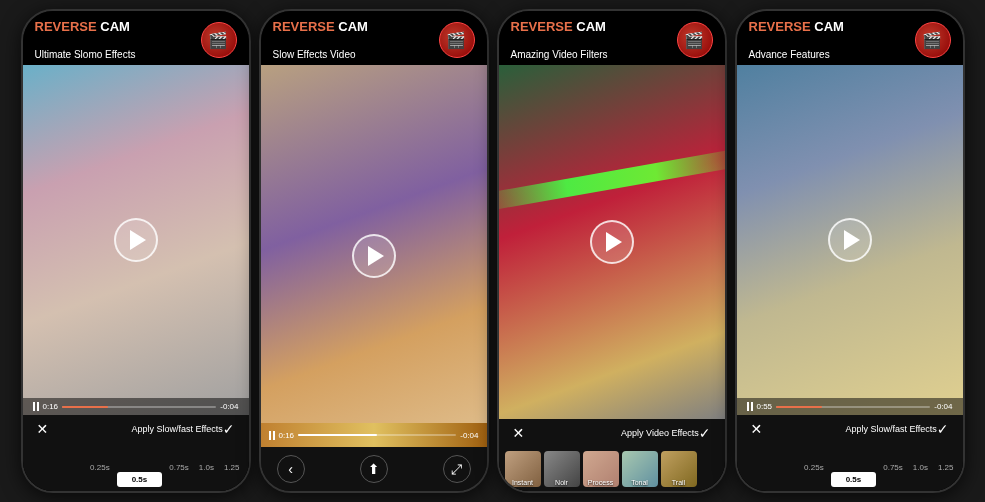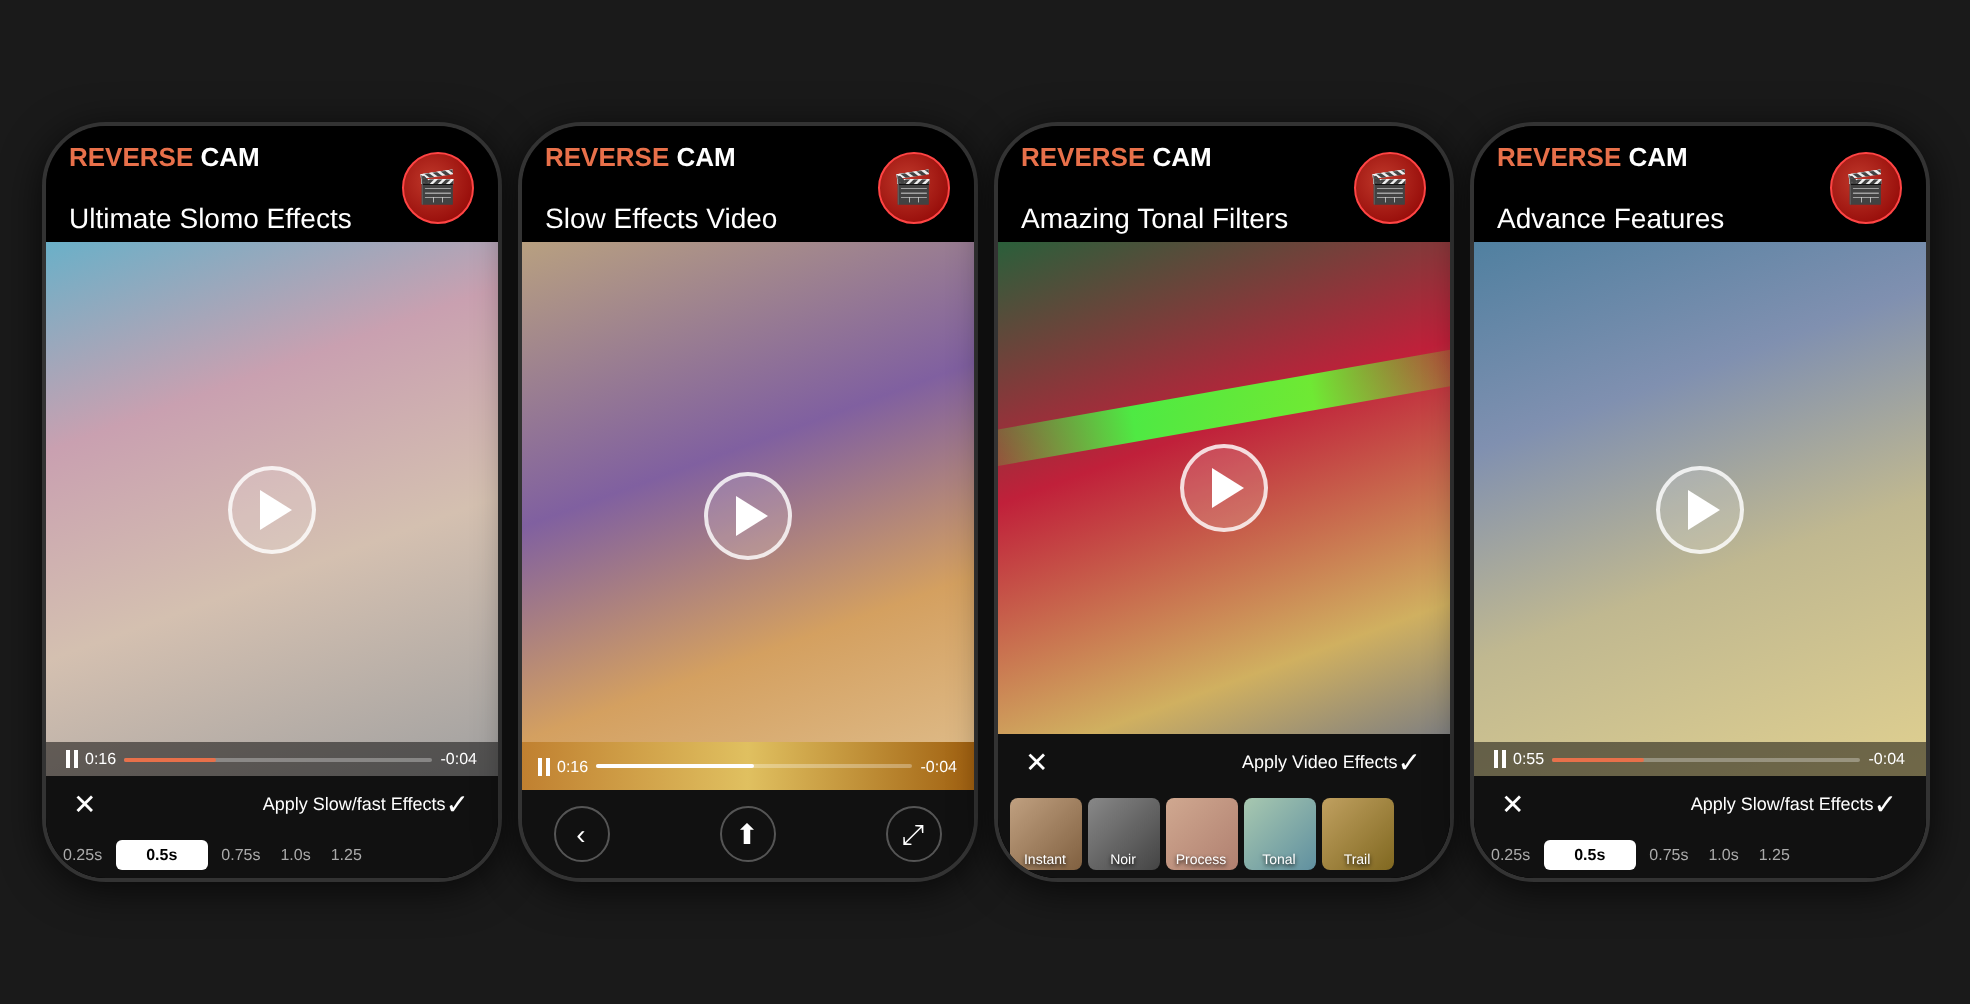--- a/index.html
+++ b/index.html
@@ -12,21 +12,21 @@
       align-items: center;
       justify-content: center;
       gap: 8px;
       padding: 8px;
       font-family: Arial, sans-serif;
       overflow: hidden;
     }
 
     .phone-card {
       width: 230px;
-      height: 380px;
+      height: 484px;
       background: #111;
       border-radius: 32px;
       border: 2px solid #333;
       overflow: hidden;
       display: flex;
       flex-direction: column;
       position: relative;
       box-shadow: 0 4px 20px rgba(0,0,0,0.7);
     }
 
@@ -54,21 +54,21 @@
 
     .app-title .reverse {
       color: #e8704a;
     }
 
     .app-title .cam {
       color: #ffffff;
     }
 
     .app-subtitle {
-      font-size: 14px;
+      font-size: 10px;
       color: #ffffff;
       margin-top: 14px;
       line-height: 1.2;
     }
 
     .app-logo {
       width: 36px;
       height: 36px;
       border-radius: 50%;
       background: radial-gradient(circle at 40% 40%, #c0392b, #8b0000);
@@ -223,39 +223,40 @@
       color: white;
       font-size: 9px;
       text-align: right;
       flex: 1;
     }
 
     
     .speed-row {
       display: flex;
       align-items: center;
-      justify-content: flex-start;
+      justify-content: flex-end;
       gap: 4px;
       padding: 4px 6px;
       background: #111;
     }
 
     .speed-btn {
       color: #aaa;
       font-size: 8px;
       cursor: pointer;
       padding: 2px 3px;
     }
 
     .speed-btn.active {
       background: white;
       color: black;
       border-radius: 3px;
       padding: 3px 15px;
       font-weight: bold;
+      margin-top: 25px;
     }
 
     
     .nav-arrows {
       display: flex;
       align-items: center;
       justify-content: space-between;
       padding: 8px 16px;
       background: #111;
     }
@@ -408,21 +409,21 @@
     </div>
   </div>
 </div>
 
 <div class="phone-card">
   <div class="phone-header">
     <div class="header-text">
       <div class="app-title">
         <span class="reverse">REVERSE</span><span class="cam"> CAM</span>
       </div>
-      <div class="app-subtitle">Amazing Tonal Filters</div>
+      <div class="app-subtitle">Amazing Video Filters</div>
     </div>
     <div class="app-logo">🎬</div>
   </div>
   <div class="phone-screen">
     <div class="screen-bg bg-3"></div>
     <div class="green-strip"></div>
     <div class="play-button">
       <div class="play-triangle"></div>
     </div>
   </div>

